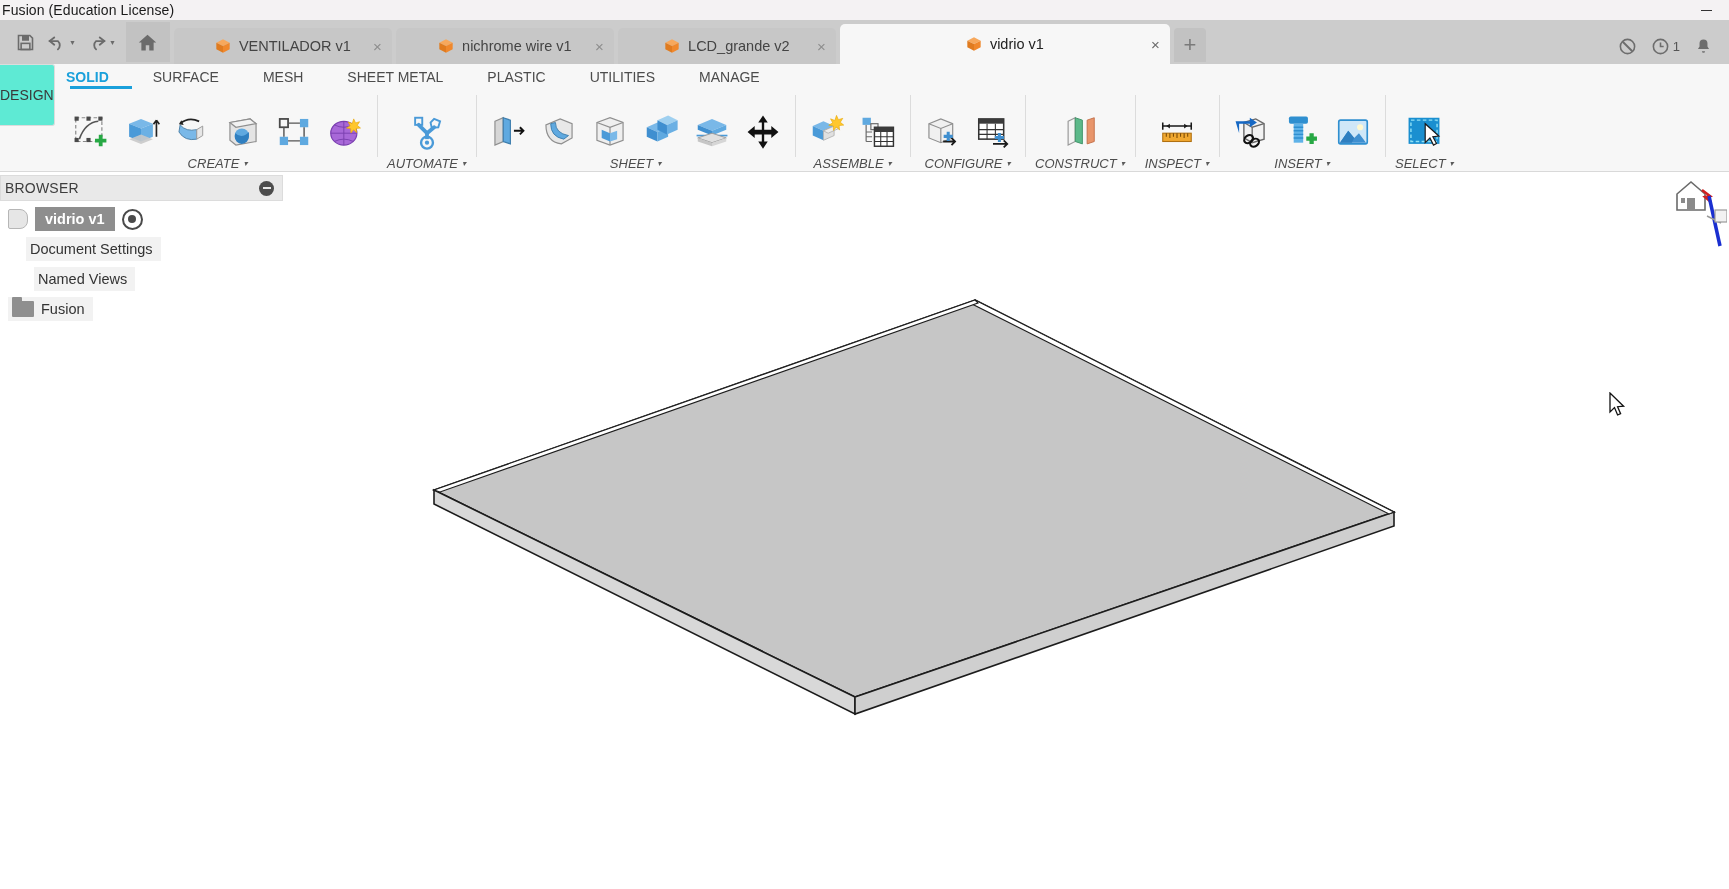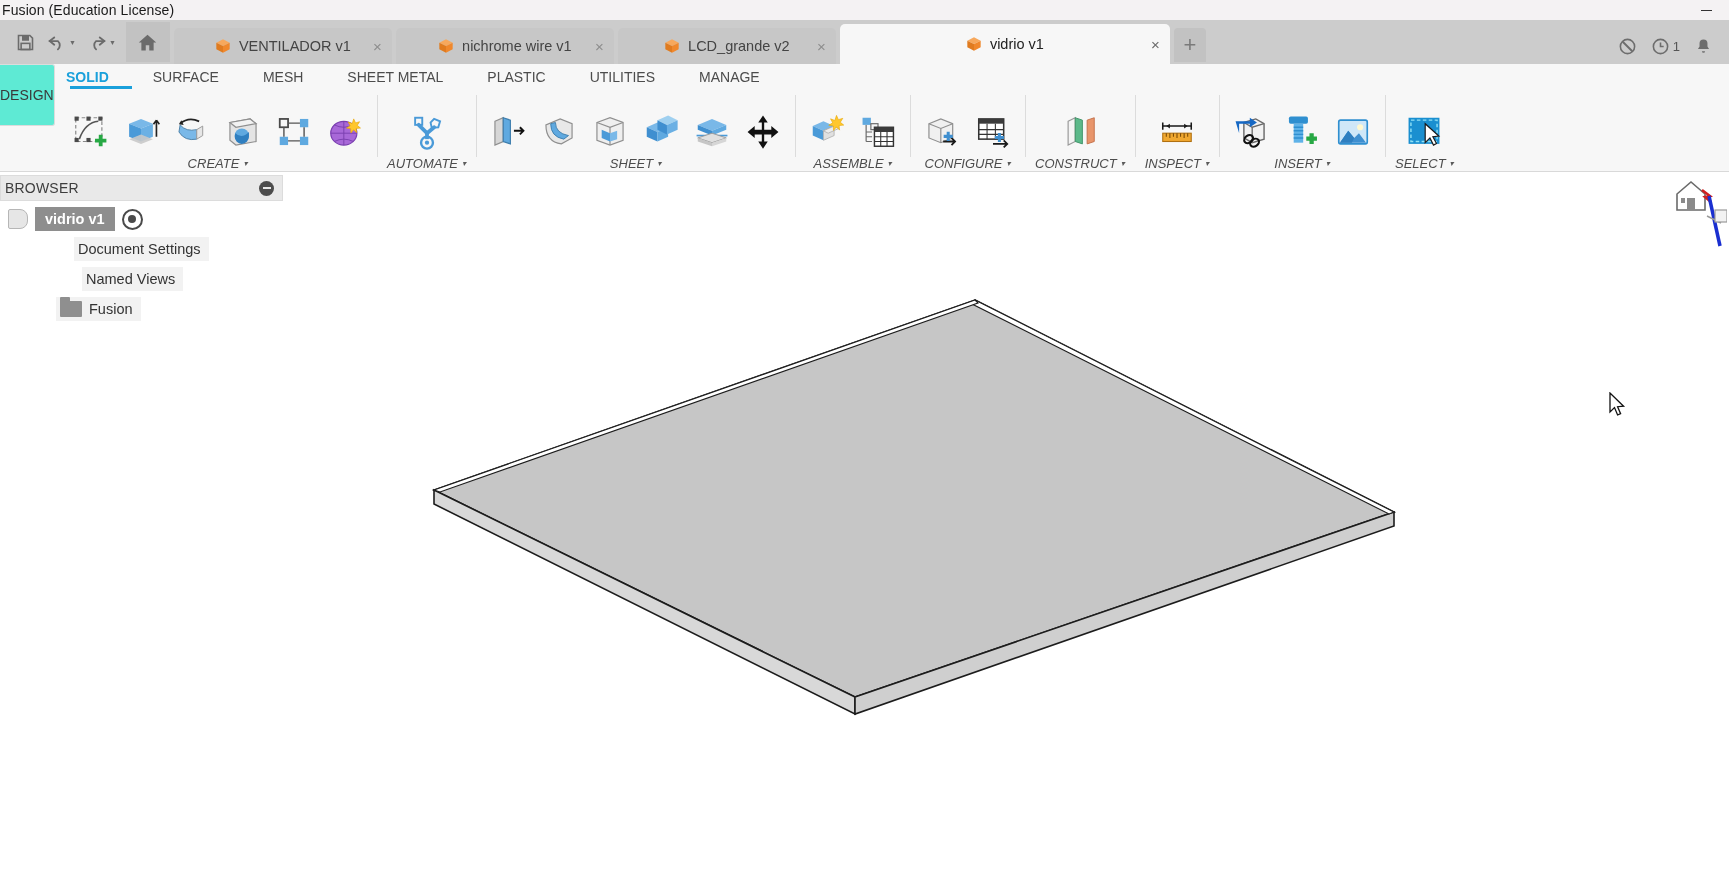--- a/index.html
+++ b/index.html
@@ -143,21 +143,21 @@
     width: 15px; height: 15px; border-radius: 50%;
     background: #4d4d4d; display: flex; align-items: center; justify-content: center;
   }
   .collapse-dot i { width: 8px; height: 2px; background: #e9e9e9; display:block; }
   .tree-row {
     display: flex; align-items: center; height: 30px; gap: 7px;
     font-size: 14.5px; color: #333;
   }
   .tree-row .chip {
     background: #f2f2f2; display: flex; align-items: center; gap: 7px;
-    padding: 3px 8px 3px 4px; height: 24px; margin-left: 48px;
+    padding: 3px 8px 3px 4px; height: 24px;
   }
   .root-chip {
     background: #8e8e8e; color: #fff; font-weight: bold; font-size: 14.5px;
     padding: 3px 10px; height: 24px; display: flex; align-items: center;
   }
   .root-ico {
     width: 20px; height: 20px; background: #e6e6e6;
     border: 1px solid #b6b6b6; border-radius: 2px 8px 8px 2px;
   }
   .eye {

